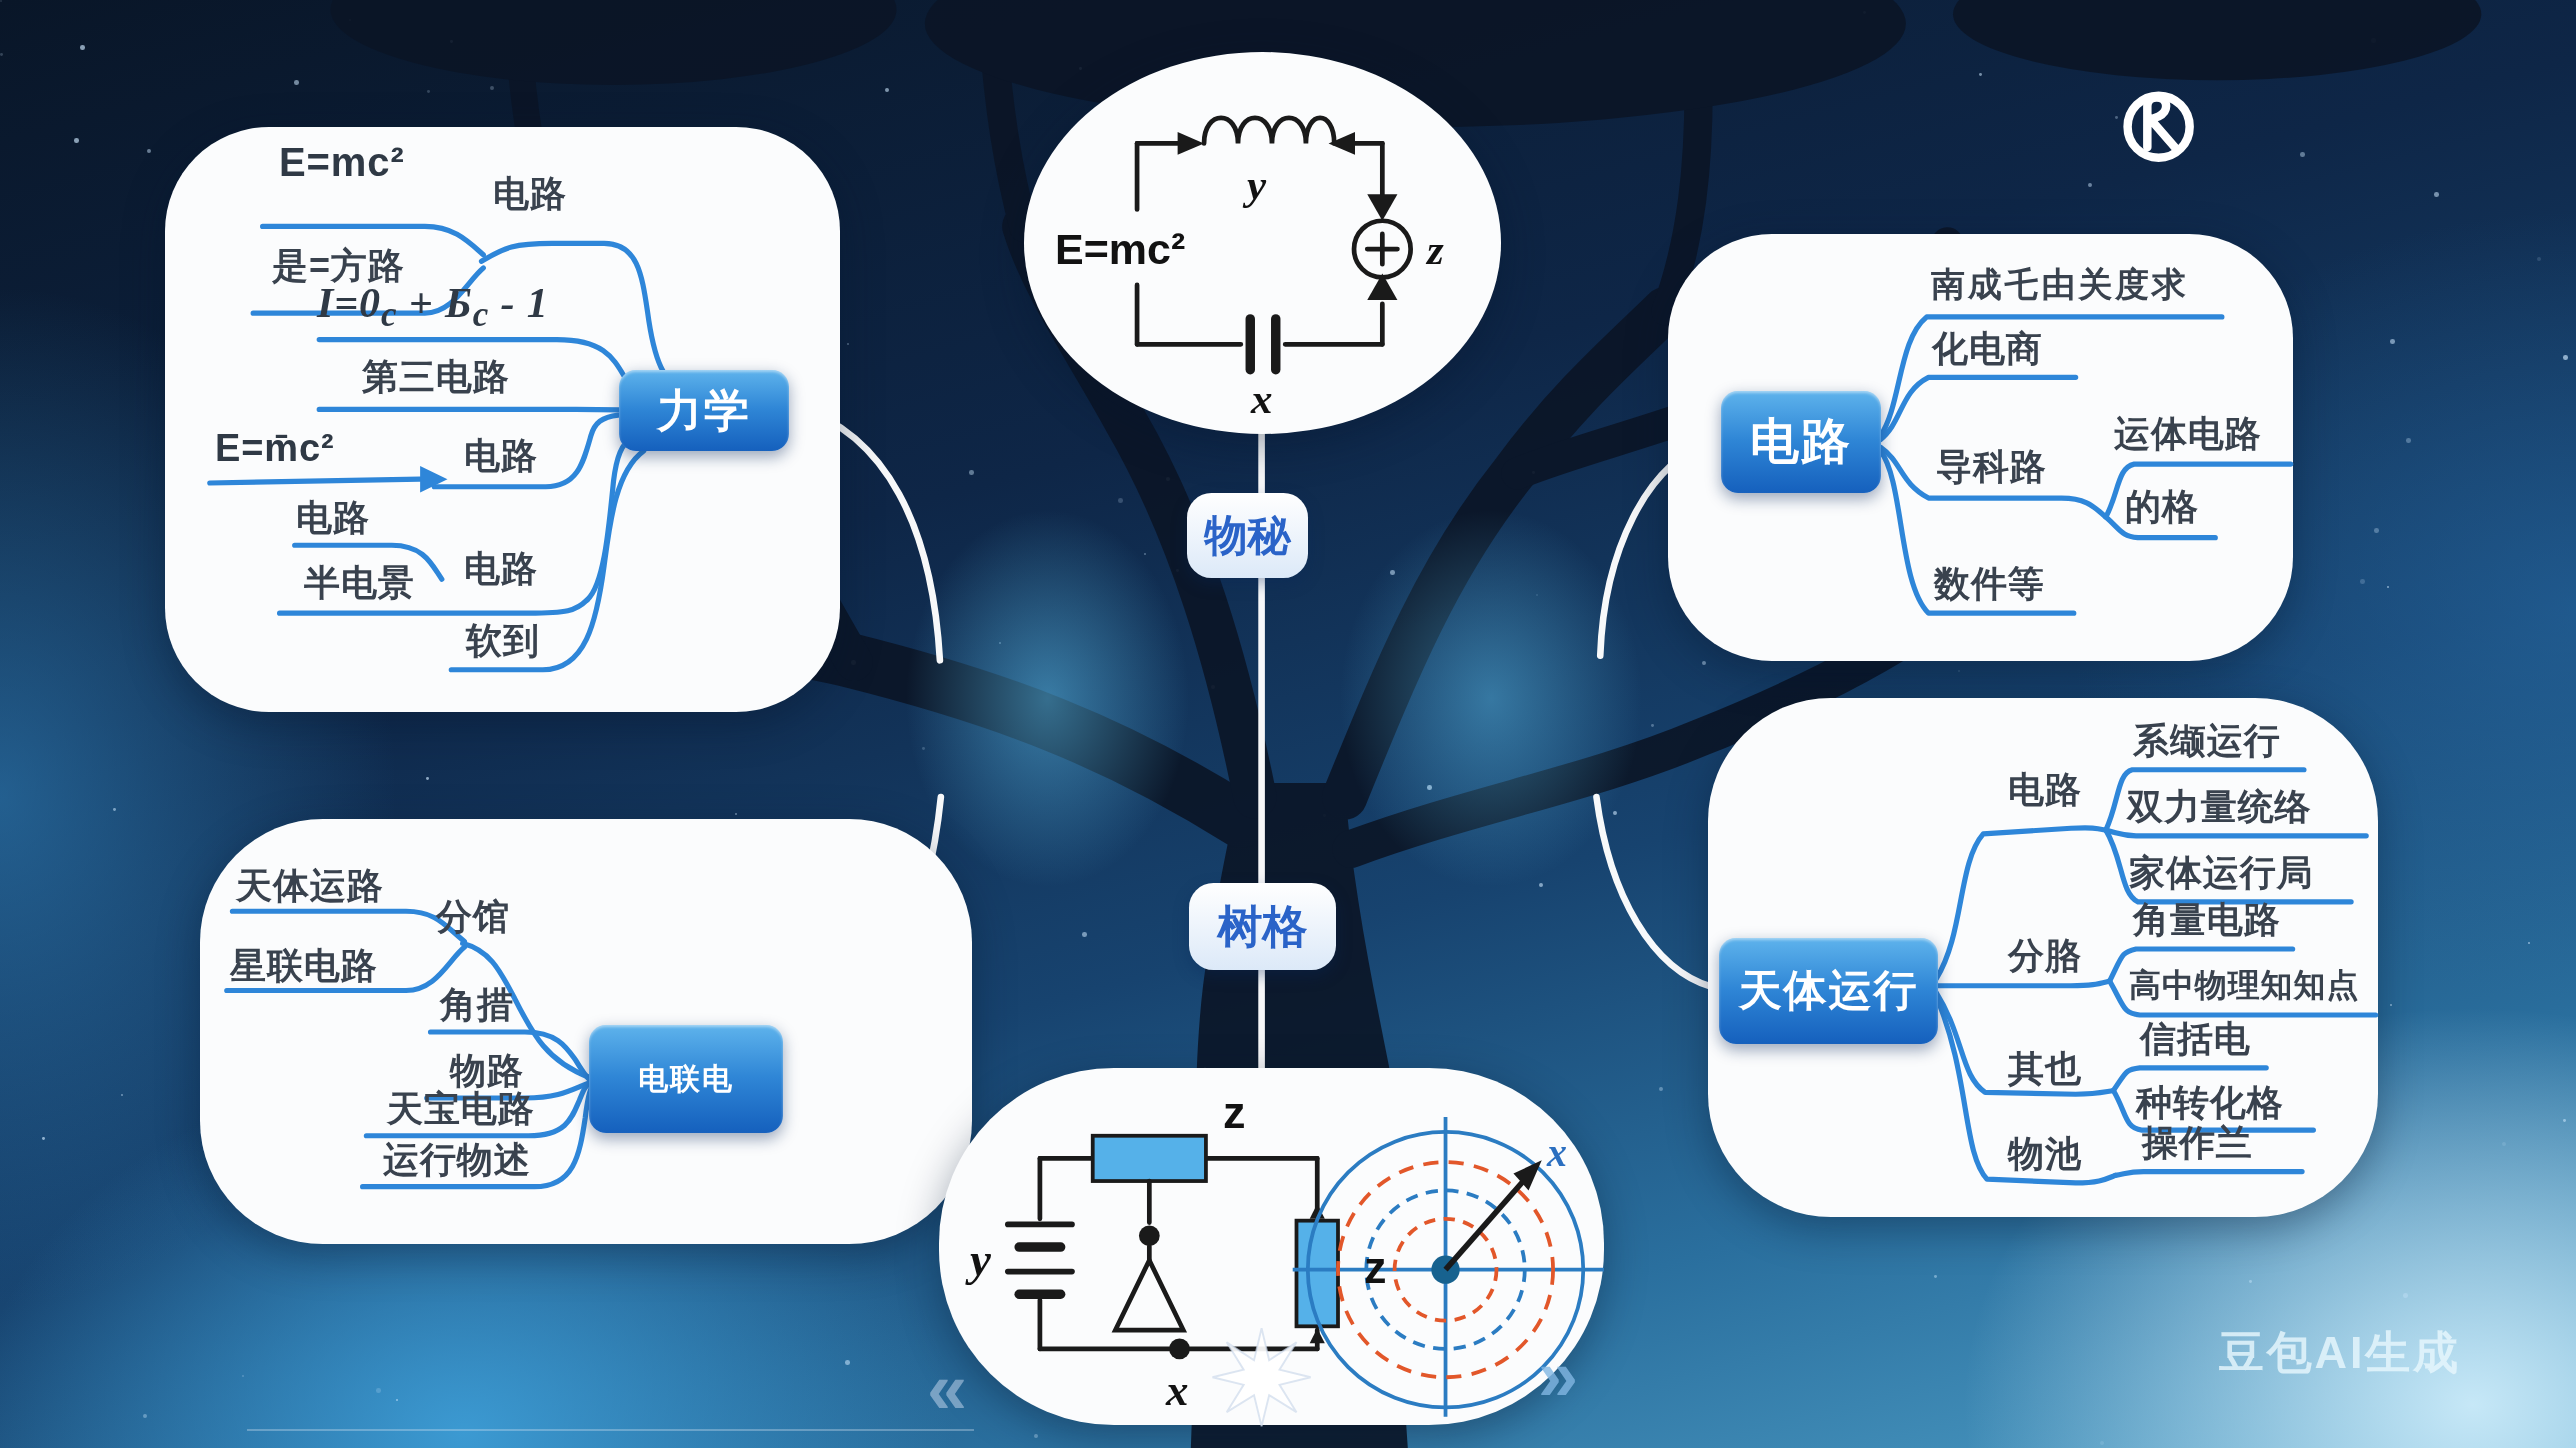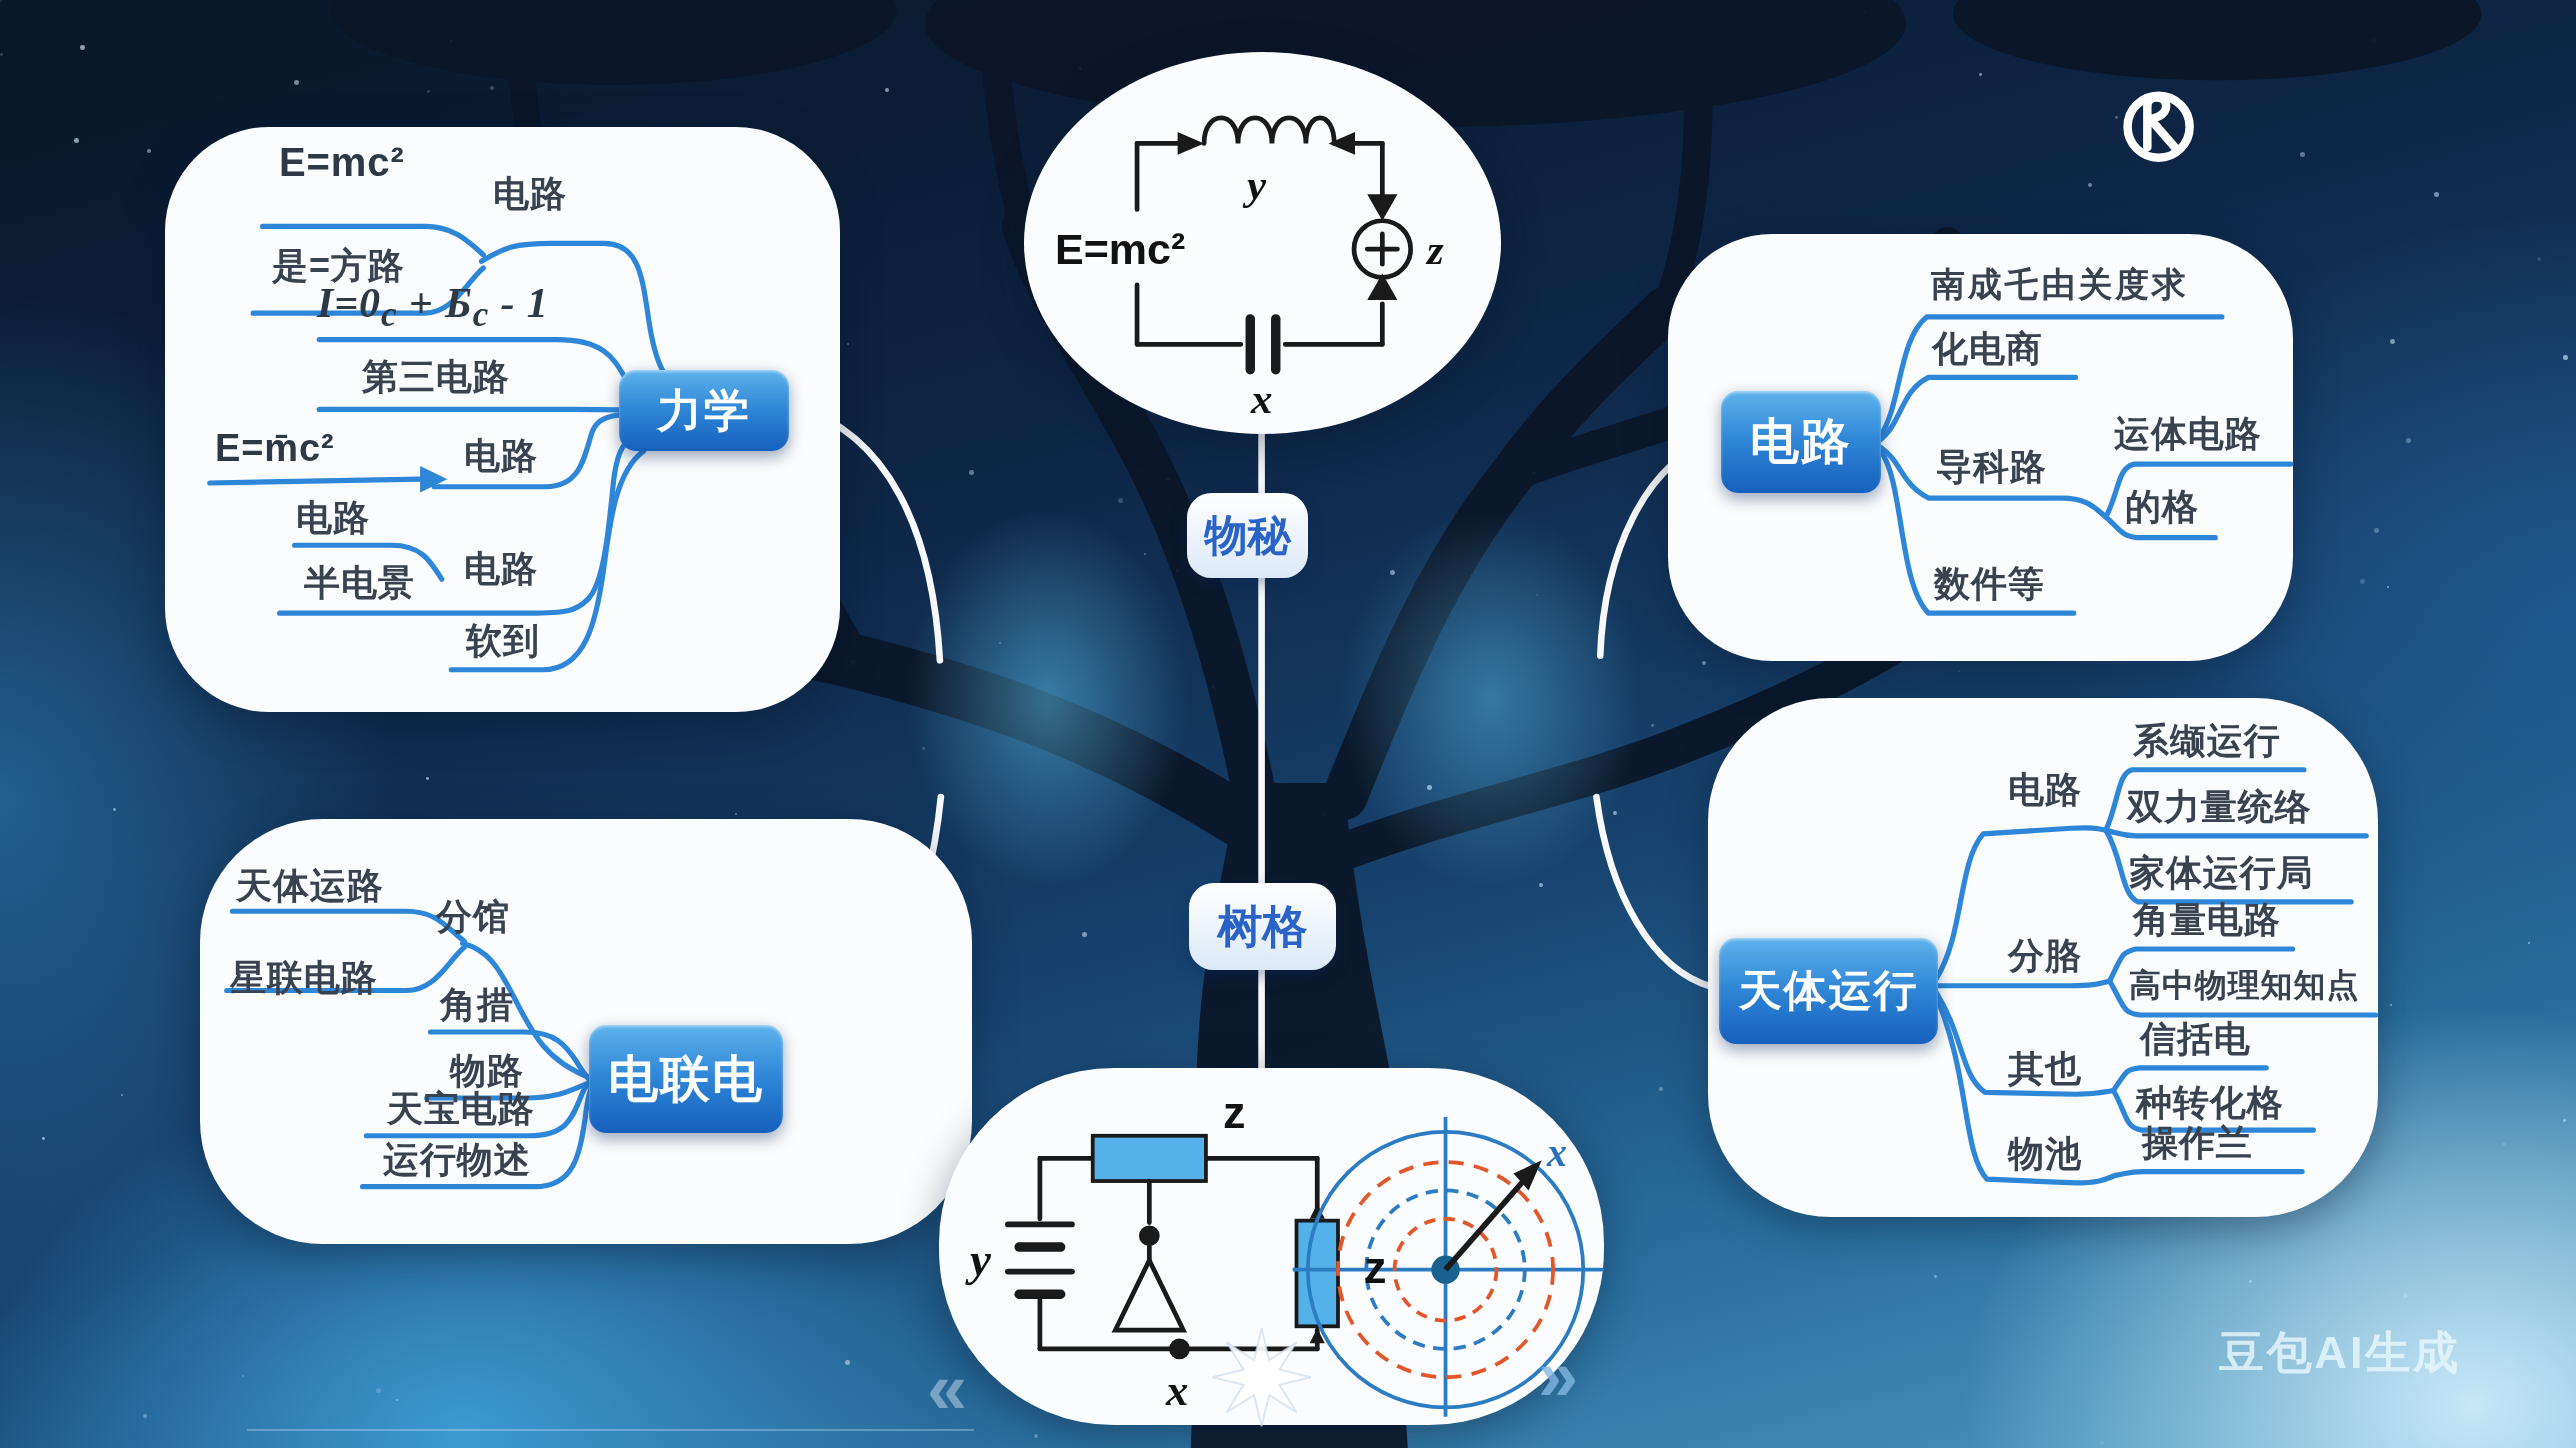--- a/index.html
+++ b/index.html
@@ -341,23 +341,23 @@
   <div class="lbl" style="left:466px;top:617px;">软到</div>
 
   <div class="node" style="left:1721px;top:391px;width:160px;height:102px;font-size:49px;">电路</div>
   <div class="lbl" style="left:1931px;top:262px;font-size:34px;letter-spacing:2.8px;">南成乇由关度求</div>
   <div class="lbl" style="left:1932px;top:325px;">化电商</div>
   <div class="lbl" style="left:1936px;top:443px;">导科路</div>
   <div class="lbl" style="left:2114px;top:410px;">运体电路</div>
   <div class="lbl" style="left:2125px;top:483px;">的格</div>
   <div class="lbl" style="left:1934px;top:560px;">数件等</div>
 
-  <div class="node" style="left:589px;top:1025px;width:194px;height:108px;font-size:50px;">电联电</div>
+  <div class="node" style="left:589px;top:1025px;width:194px;height:108px;font-size:30px;">电联电</div>
   <div class="lbl" style="left:236px;top:862px;">天体运路</div>
-  <div class="lbl" style="left:230px;top:942px;margin-top:12px;">星联电路</div>
+  <div class="lbl" style="left:230px;top:942px;">星联电路</div>
   <div class="lbl" style="left:436px;top:893px;">分馆</div>
   <div class="lbl" style="left:440px;top:981px;">角措</div>
   <div class="lbl" style="left:450px;top:1047px;font-family:Liberation Mono, monospace;">物路</div>
   <div class="lbl" style="left:387px;top:1085px;">天宝电路</div>
   <div class="lbl" style="left:383px;top:1136px;">运行物述</div>
 
   <div class="node" style="left:1719px;top:938px;width:219px;height:106px;font-size:43px;">天体运行</div>
   <div class="lbl" style="left:2008px;top:766px;">电路</div>
   <div class="lbl" style="left:2133px;top:717px;">系缬运行</div>
   <div class="lbl" style="left:2127px;top:783px;">双力量统络</div>

